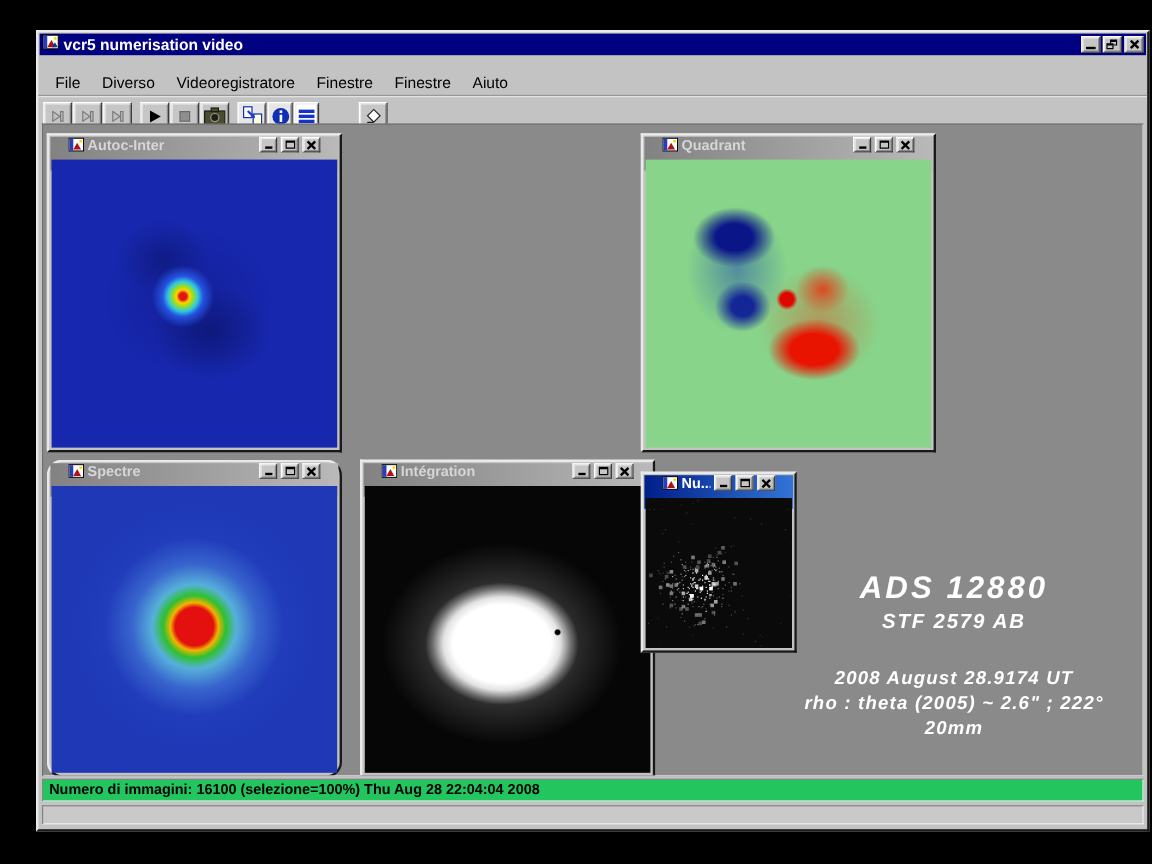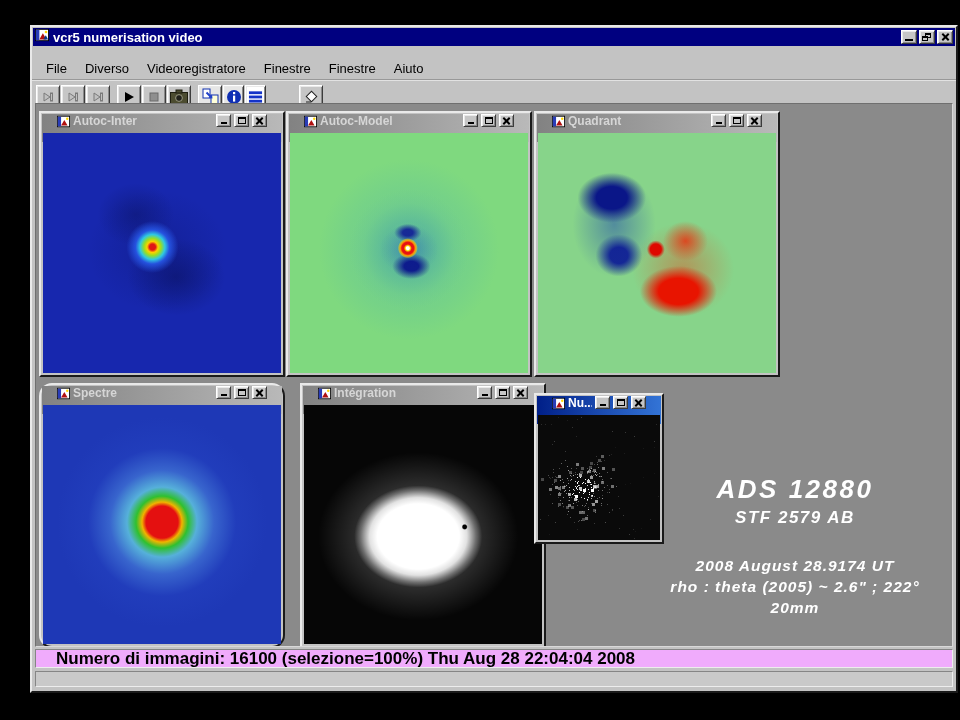--- a/index.html
+++ b/index.html
@@ -114,23 +114,23 @@
 
   
   .annotation{position:absolute;left:598px;top:370px;width:322px;color:#fff;text-align:center;
               font-weight:bold;font-style:italic;}
   .ann-title{font-size:26px;letter-spacing:2.5px;}
   .ann-sub{font-size:17px;letter-spacing:1.5px;margin-top:3px;}
   .ann-gap{height:27px;}
   .ann-line{font-size:15.5px;letter-spacing:1px;line-height:21px;white-space:nowrap;}
 
   
-  .status1{position:absolute;left:3px;right:3px;bottom:23px;height:19px;background:#f0abfc;
+  .status1{position:absolute;left:3px;right:3px;bottom:23px;height:19px;background:#22c55e;
            border:1px solid;border-color:#858585 #ededed #ededed #858585;box-sizing:border-box;
-           font-size:17px;font-weight:bold;color:#000;line-height:17px;padding-left:20px;white-space:nowrap;}
+           font-size:12px;font-weight:bold;color:#000;line-height:17px;padding-left:5px;white-space:nowrap;}
   .status2{position:absolute;left:3px;right:3px;bottom:4px;height:16px;background:#c9c9c9;
            border:1px solid;border-color:#858585 #ededed #ededed #858585;box-sizing:border-box;}
 </style>
 </head>
 <body>
 
 <div id="screen">
   <div class="win">
 
     <div class="titlebar">
@@ -251,43 +251,20 @@
           <span class="cbtn raised mid">
               <i class="g-max"></i>
             </span>
           <span class="cbtn raised mid">
               <i class="g-x"></i>
             </span>
         </div>
         <div class="canvas cv-autocinter"></div>
       </div>
 
-      <div class="child" style="left:250px;top:7px;width:246px;height:266px;">
-        <div class="ctitle inactive">
-          <span>
-            <svg width="13" height="13" viewBox="0 0 16 16">
-                <rect x="0.5" y="1.5" width="15" height="13" fill="#fff" stroke="#000"></rect>
-                <rect x="1" y="2" width="4" height="12" fill="#2a3db8"></rect>
-                <path d="M5 13 L9 6 L13 13 Z" fill="#b01010"></path>
-                <circle cx="12.6" cy="4.6" r="1.5" fill="#ffd800"></circle>
-              </svg>
-          </span>
-          <span class="ctext">Autoc-Model</span>
-          <span class="cbtn raised">
-              <i class="g-min"></i>
-            </span>
-          <span class="cbtn raised mid">
-              <i class="g-max"></i>
-            </span>
-          <span class="cbtn raised mid">
-              <i class="g-x"></i>
-            </span>
-        </div>
-        <div class="canvas cv-autocmodel"></div>
-      </div>
 
       <div class="child" style="left:498px;top:7px;width:246px;height:266px;">
         <div class="ctitle inactive">
           <span>
             <svg width="13" height="13" viewBox="0 0 16 16">
                 <rect x="0.5" y="1.5" width="15" height="13" fill="#fff" stroke="#000"></rect>
                 <rect x="1" y="2" width="4" height="12" fill="#2a3db8"></rect>
                 <path d="M5 13 L9 6 L13 13 Z" fill="#b01010"></path>
                 <circle cx="12.6" cy="4.6" r="1.5" fill="#ffd800"></circle>
               </svg>

